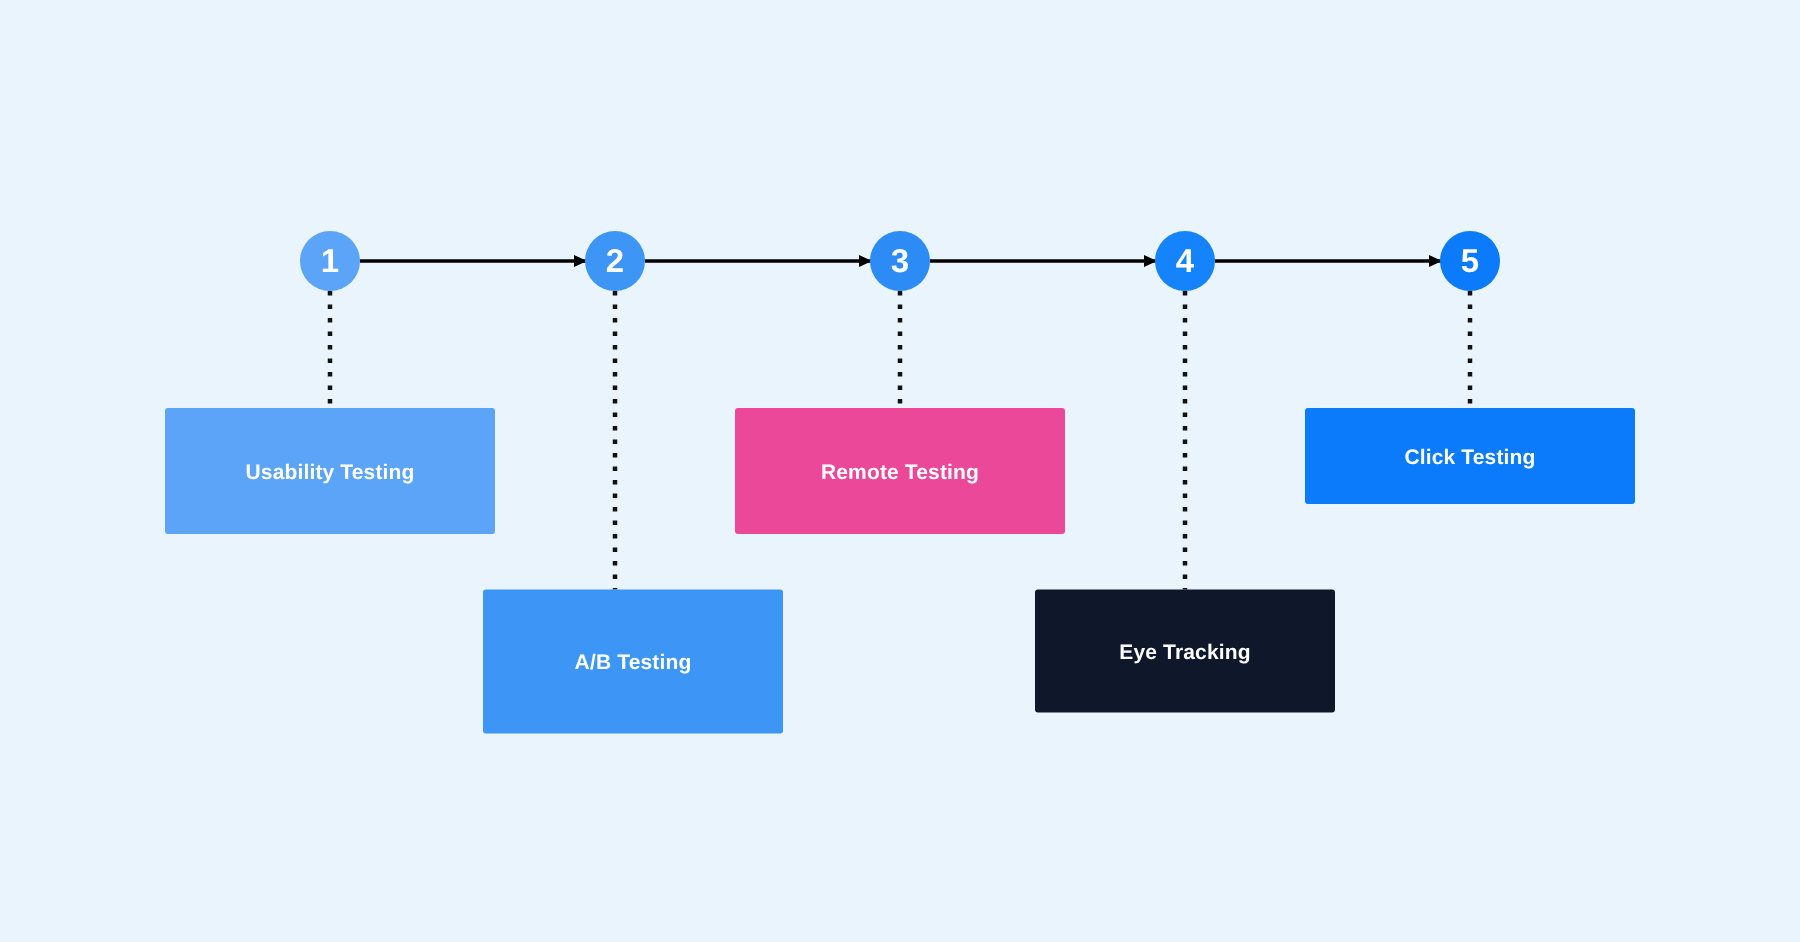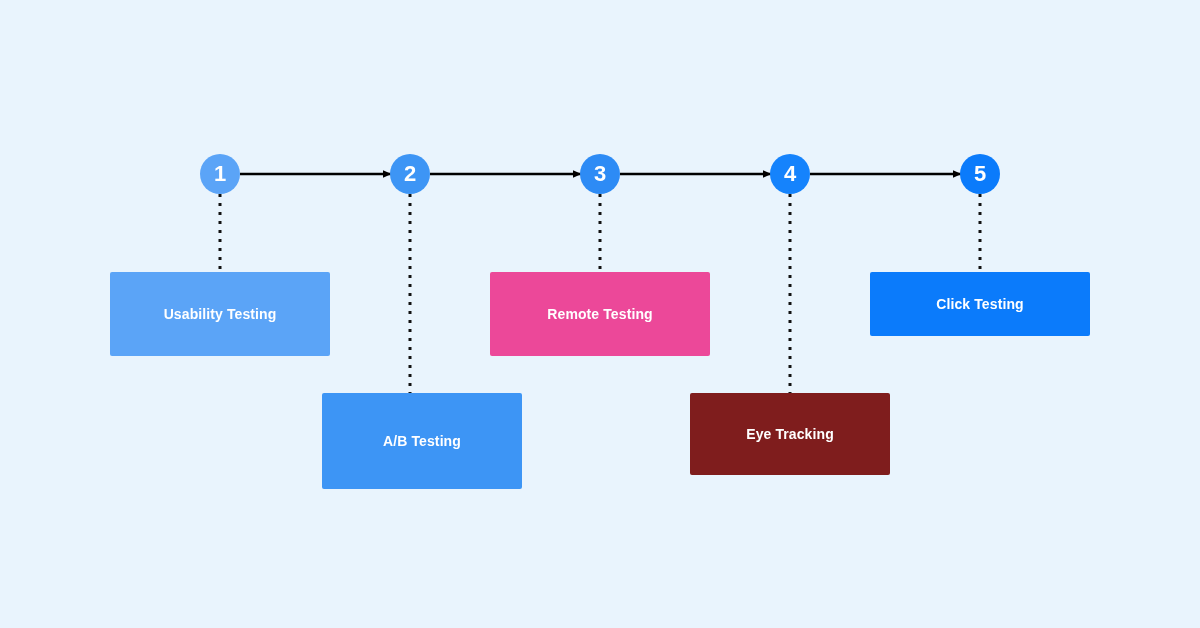--- a/index.html
+++ b/index.html
@@ -106,21 +106,21 @@
   <div id="boxes-group">
       <div class="step-label-box" style="left: 110px; top: 272px; width: 220px; height: 84px; background: rgb(91, 164, 247);">
         <span>Usability Testing</span>
       </div>
       <div class="step-label-box" style="left: 310px; top: 393px; width: 200px; height: 96px; background: rgb(61, 149, 245); margin-left: 12px;">
         <span>A/B Testing</span>
       </div>
       <div class="step-label-box" style="left: 490px; top: 272px; width: 220px; height: 84px; background: #ec4899;">
         <span>Remote Testing</span>
       </div>
-      <div class="step-label-box" style="left: 690px; top: 393px; width: 200px; height: 82px; background: #7f1d1d;">
+      <div class="step-label-box" style="left: 690px; top: 393px; width: 200px; height: 82px; background: #0f172a;">
         <span>Eye Tracking</span>
       </div>
       <div class="step-label-box" style="left: 870px; top: 272px; width: 220px; height: 64px; background: rgb(11, 123, 251);">
         <span>Click Testing</span>
       </div>
     </div>
 
 </div>
 
 </body></html>

